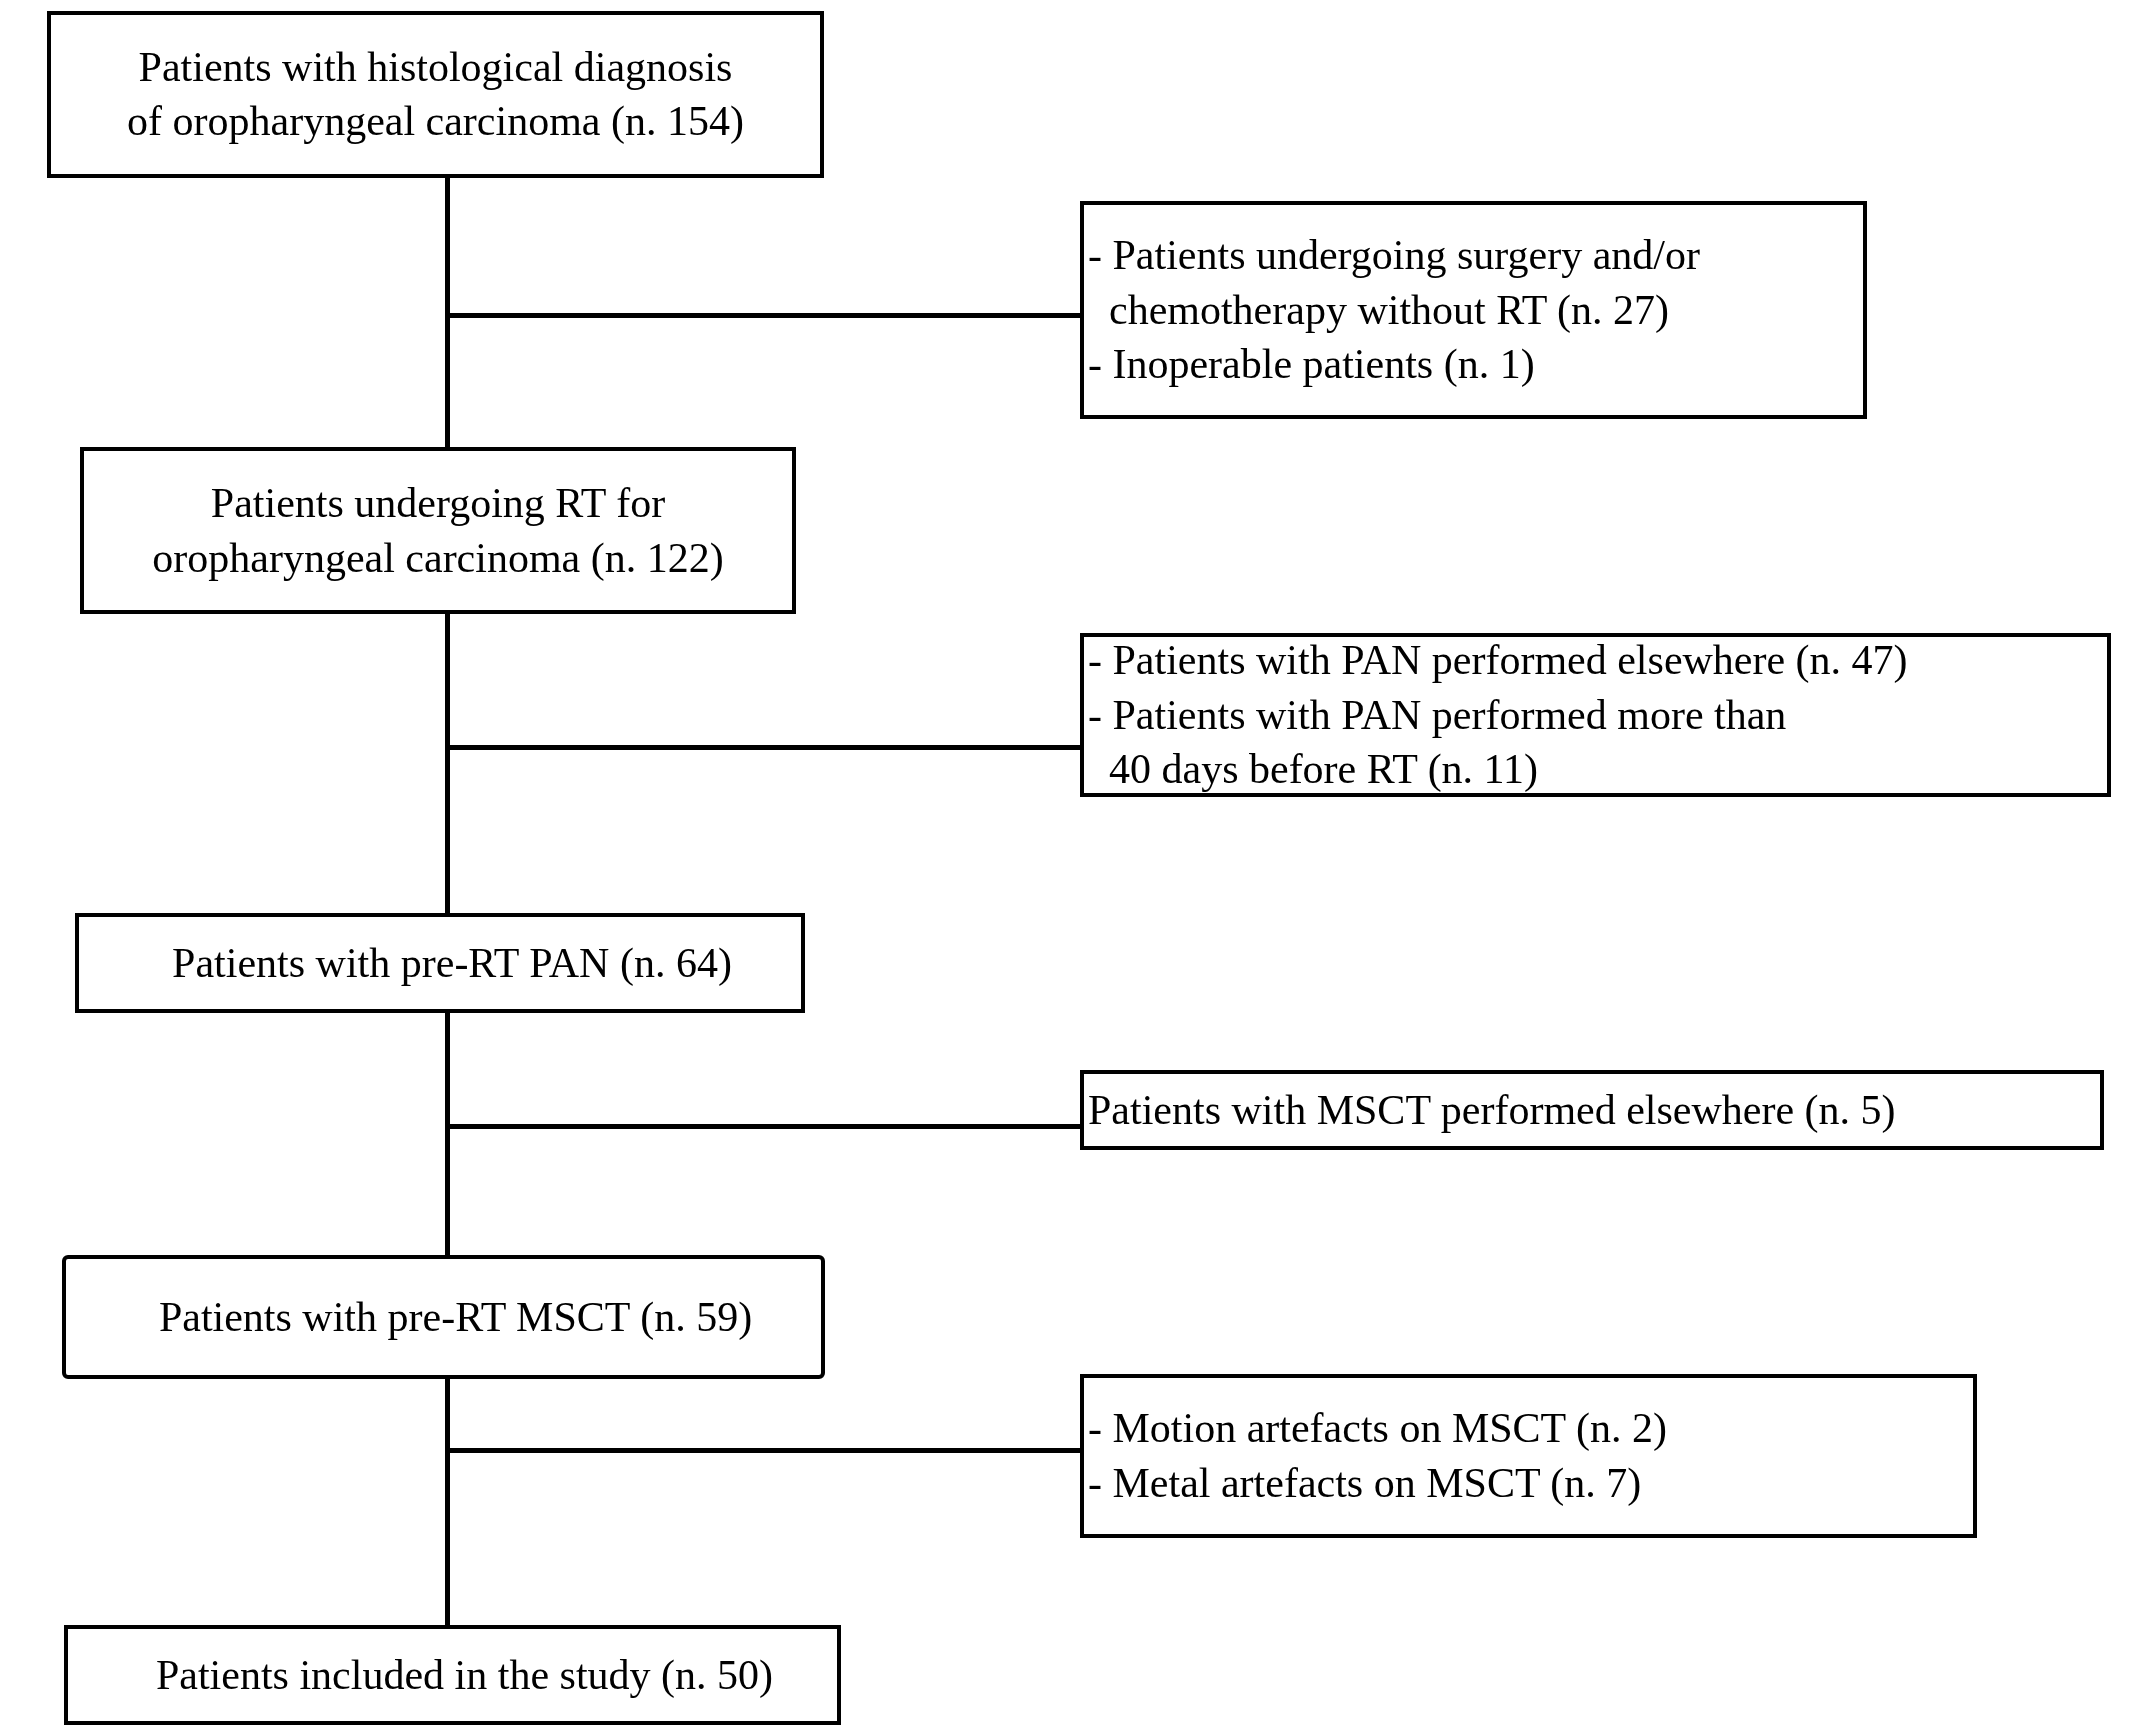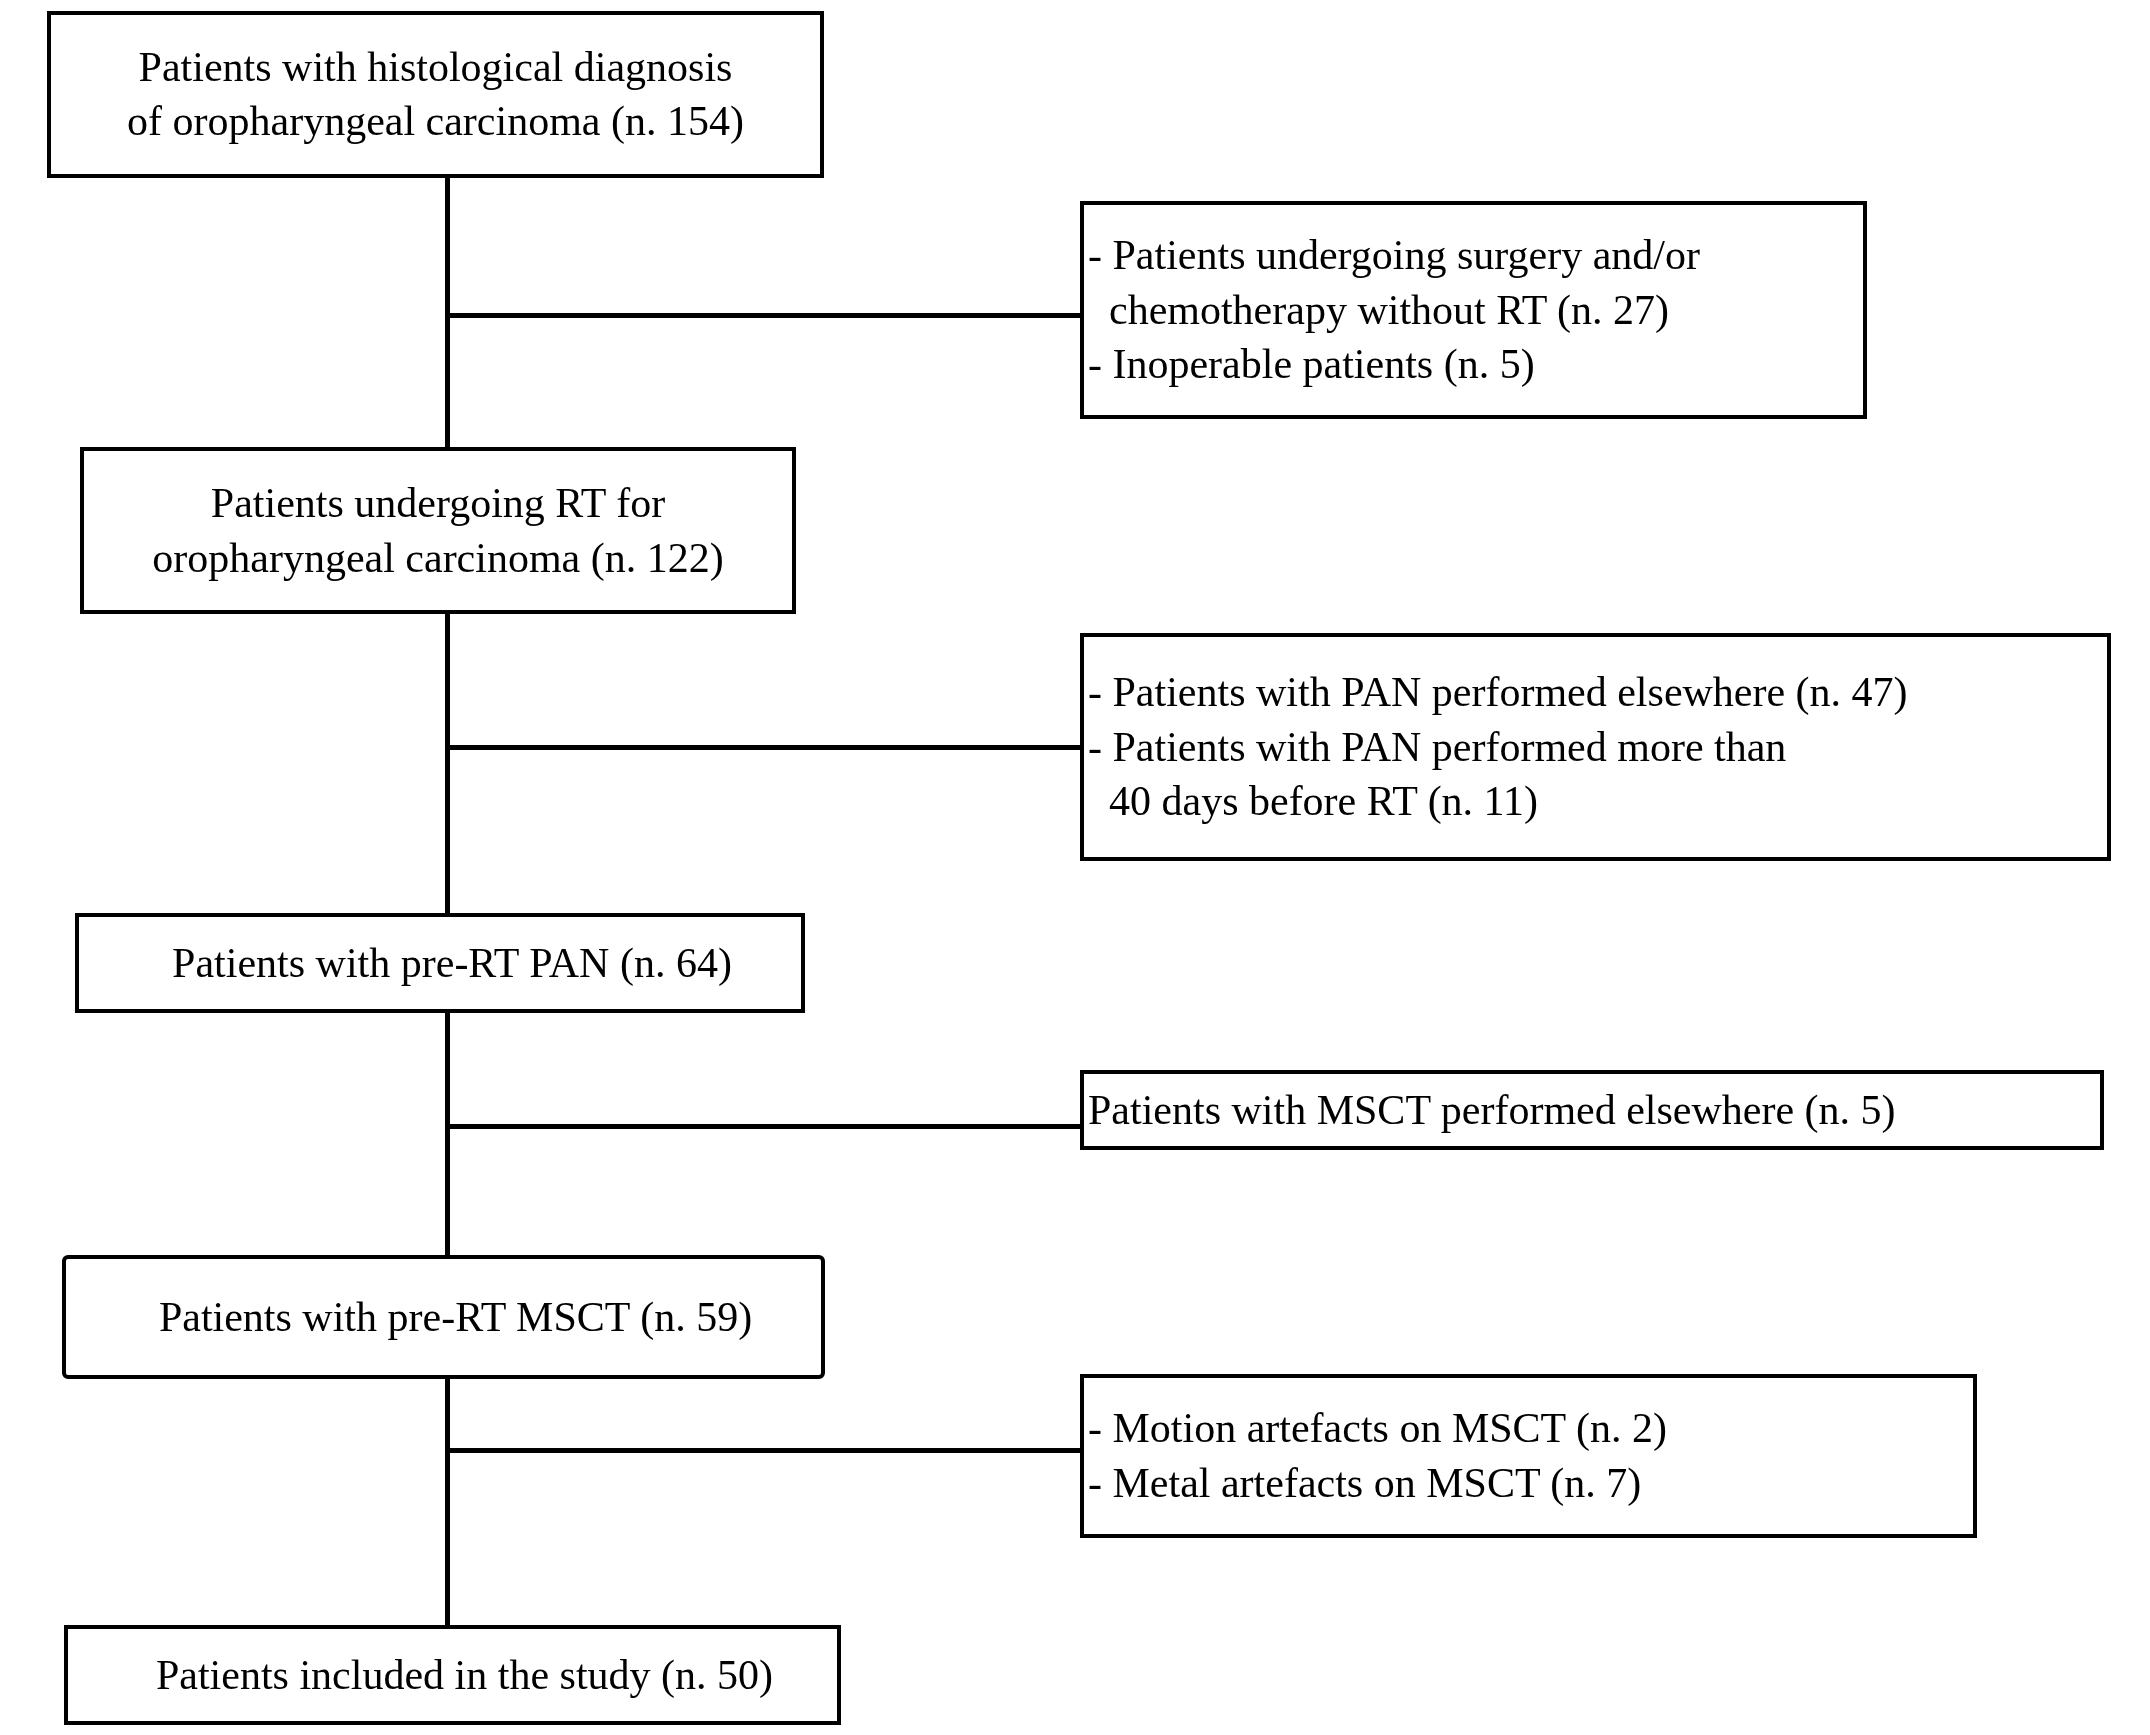--- a/index.html
+++ b/index.html
@@ -109,24 +109,24 @@
     <div class="node-text">Patients with pre-RT MSCT (n. 59)</div>
   </div>
 
   <div class="node-box leftal" style="left:64px; top:1625px; width:777px; height:100px;">
     <div class="node-text">Patients included in the study (n. 50)</div>
   </div>
 
   <div class="side-box" style="left:1080px; top:201px; width:787px; height:218px;">
     <div class="side-line">- Patients undergoing surgery and/or</div>
     <div class="side-line">  chemotherapy without RT (n. 27)</div>
-    <div class="side-line">- Inoperable patients (n. 5)</div>
+    <div class="side-line">- Inoperable patients (n. 1)</div>
   </div>
 
-  <div class="side-box" style="left:1080px; top:633px; width:1031px; height:228px;">
+  <div class="side-box" style="left:1080px; top:633px; width:1031px; height:164px;">
     <div class="side-line">- Patients with PAN performed elsewhere (n. 47)</div>
     <div class="side-line">- Patients with PAN performed more than</div>
     <div class="side-line">  40 days before RT (n. 11)</div>
   </div>
 
   <div class="side-box" style="left:1080px; top:1070px; width:1024px; height:80px;">
     <div class="side-line">Patients with MSCT performed elsewhere (n. 5)</div>
   </div>
 
   <div class="side-box" style="left:1080px; top:1374px; width:897px; height:164px;">

